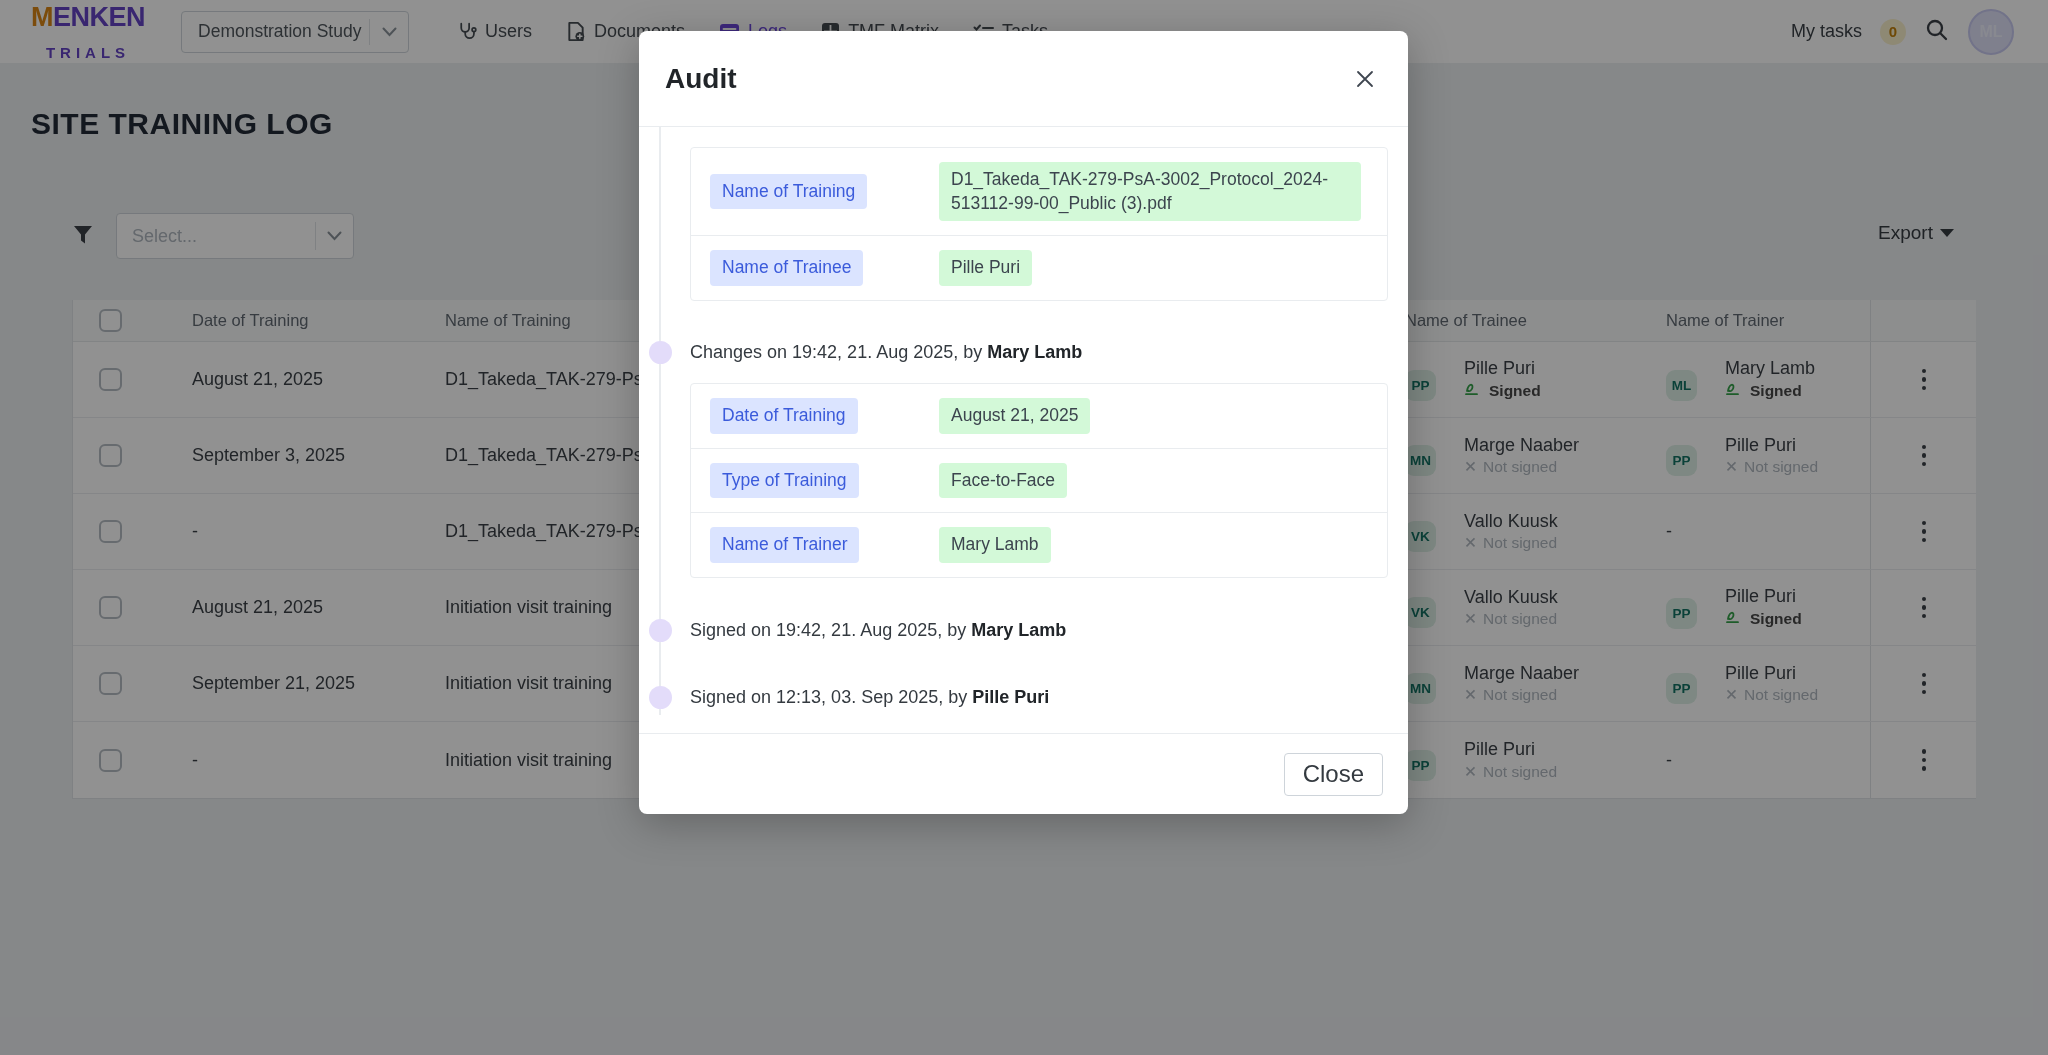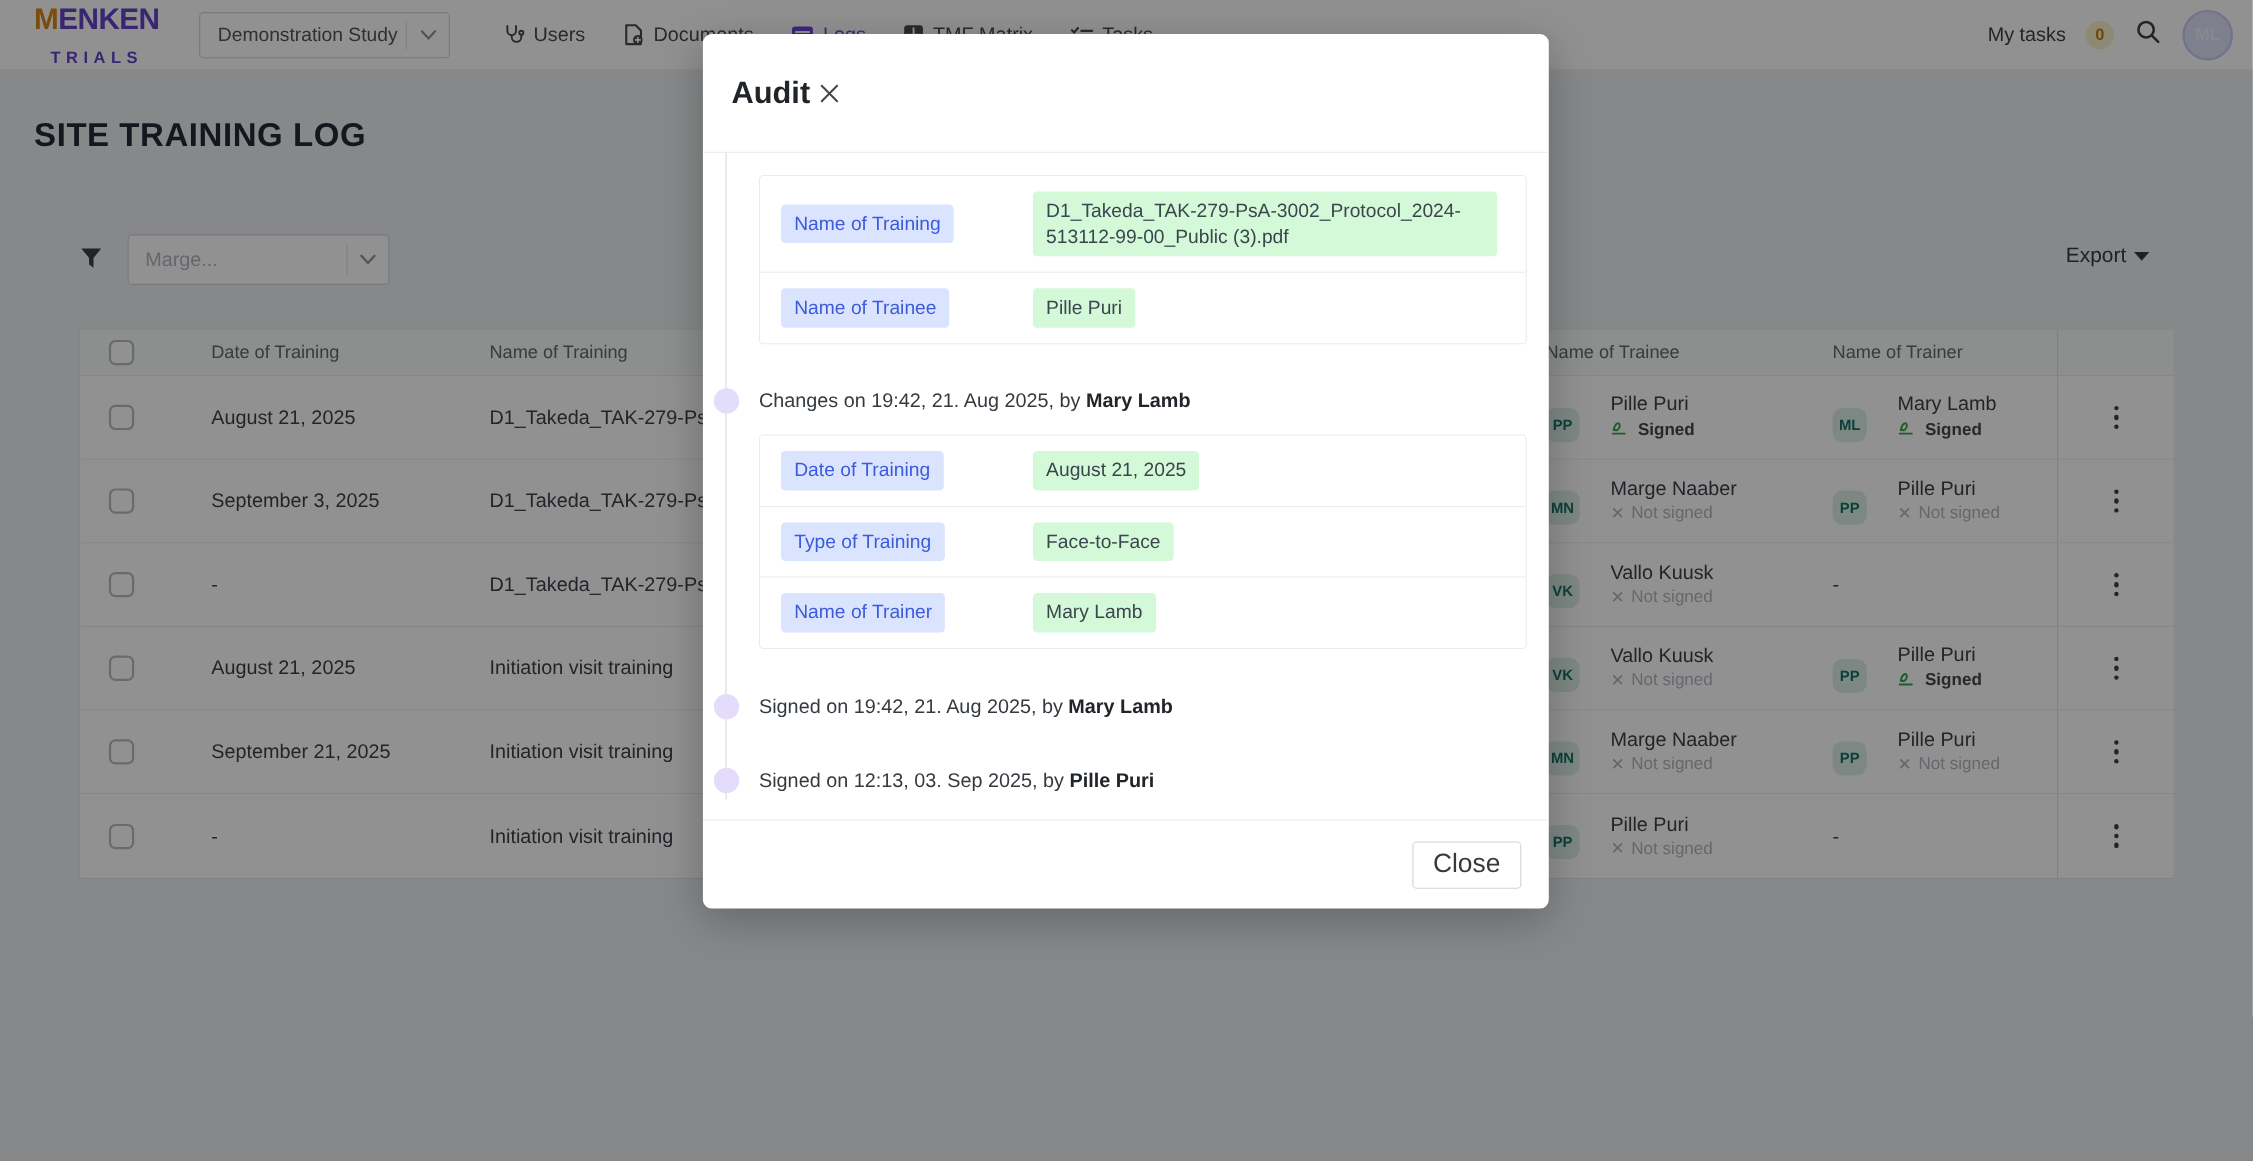--- a/index.html
+++ b/index.html
@@ -10,21 +10,21 @@
     position:relative;
     overflow:hidden;
     color:#343a40;
   }
   .clickable { cursor:pointer; }
 
   
   .app-header {
     position:absolute; top:0; left:0; right:0; height:63px;
     background:#ffffff; display:flex; align-items:center;
-    padding:0 8px 0 31px; z-index:1;
+    padding:0 24px 0 31px; z-index:1;
   }
   .logo { display:flex; flex-direction:column; align-items:center; line-height:1; margin-right:36px; }
   .logo-top { font-size:27px; font-weight:800; letter-spacing:-0.5px; color:#5f3dc4; }
   .logo-top .m-orange { color:#d9820e; }
   .logo-bottom { font-size:15px; font-weight:800; letter-spacing:5px; color:#5f3dc4; margin-top:14px; }
 
   .study-select {
     width:228px; height:42px; border:1px solid #ced4da; border-radius:4px;
     display:flex; align-items:center; background:#fff;
   }
@@ -97,21 +97,21 @@
   .kebab { display:flex; flex-direction:column; gap:4px; padding:6px; }
   .kebab i { width:4.5px; height:4.5px; border-radius:50%; background:#343a40; display:block; }
 
   
   .dim-overlay { position:absolute; inset:0; background:rgba(10,10,12,0.45); z-index:40; }
   .modal {
     position:absolute; left:639px; top:31px; width:769px; z-index:60;
     background:#fff; border-radius:8px; box-shadow:0 10px 40px rgba(0,0,0,0.25);
     overflow:hidden;
   }
-  .modal-header { height:108px; display:flex; align-items:center; justify-content:flex-start; padding:0 26px; border-bottom:1px solid #e9ecef; }
+  .modal-header { height:96px; display:flex; align-items:center; justify-content:space-between; padding:0 26px; border-bottom:1px solid #e9ecef; }
   .modal-title { font-size:28px; font-weight:600; color:#212529; }
   .modal-body { position:relative; height:606px; overflow:hidden; padding:0 20px 0 10px; }
   .tl-line { position:absolute; left:20px; top:0; width:2px; height:588px; background:#e9ecef; }
   .tl-entry { position:relative; padding-left:41px; min-height:23px; display:flex; align-items:center; }
   .tl-dot { position:absolute; left:0; top:0; width:23px; height:23px; border-radius:50%; background:#e3dcfa; }
   .tl-text { font-size:18px; color:#343a40; white-space:nowrap; }
   .tl-text b { font-weight:700; color:#212529; }
   .tl-card { margin-left:41px; width:698px; border:1px solid #e9ecef; border-radius:4px; background:#fff; }
   .tl-card-row { display:flex; align-items:center; padding:14px 26px 14px 19px; border-bottom:1px solid #e9ecef; }
   .tl-card-row:last-child { border-bottom:none; }
@@ -212,21 +212,21 @@
 
 <h1 class="page-title">SITE TRAINING LOG</h1>
 
 <span class="filter-funnel">
   <svg width="22" height="22" viewBox="0 0 22 22">
       <path d="M2 2 h18 l-7 8.5 v9 l-4 -3 v-6 z" fill="#343a40"></path>
     </svg>
 </span>
 
 <div class="filter-select clickable">
-  <span class="ph">Marge...</span>
+  <span class="ph">Select...</span>
   <span class="sep"></span>
   <span class="chev">
     <svg width="15" height="10" viewBox="0 0 15 10">
         <path d="M1.5 1.5 L7.5 8 L13.5 1.5" fill="none" stroke="#868e96" stroke-width="2" stroke-linecap="round"></path>
       </svg>
   </span>
 </div>
 
 <div class="export-btn clickable">
   <span>Export</span>

